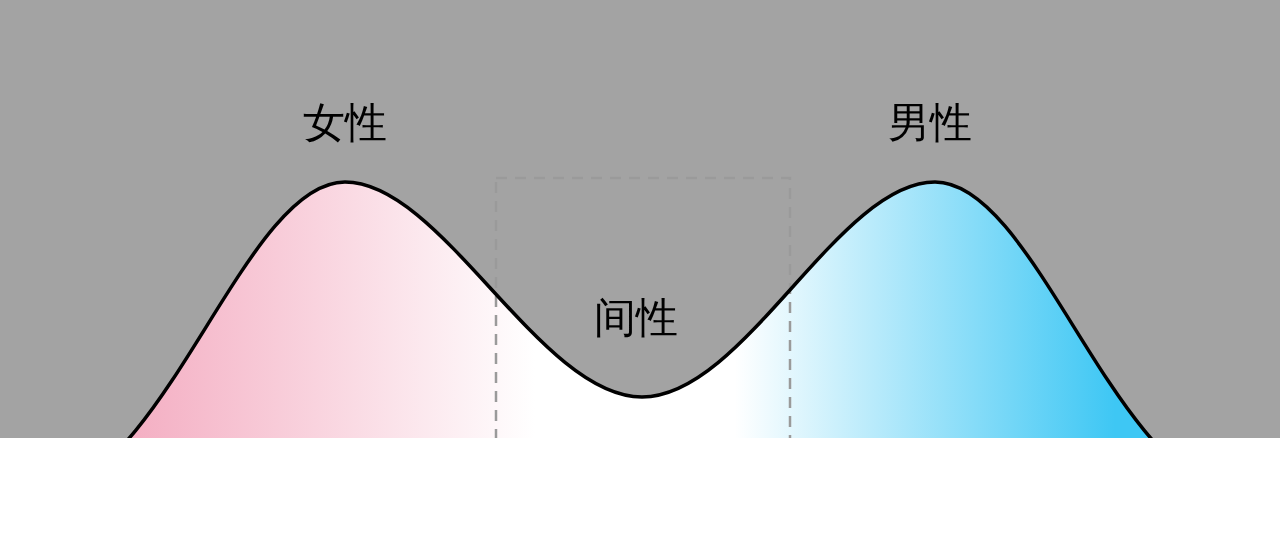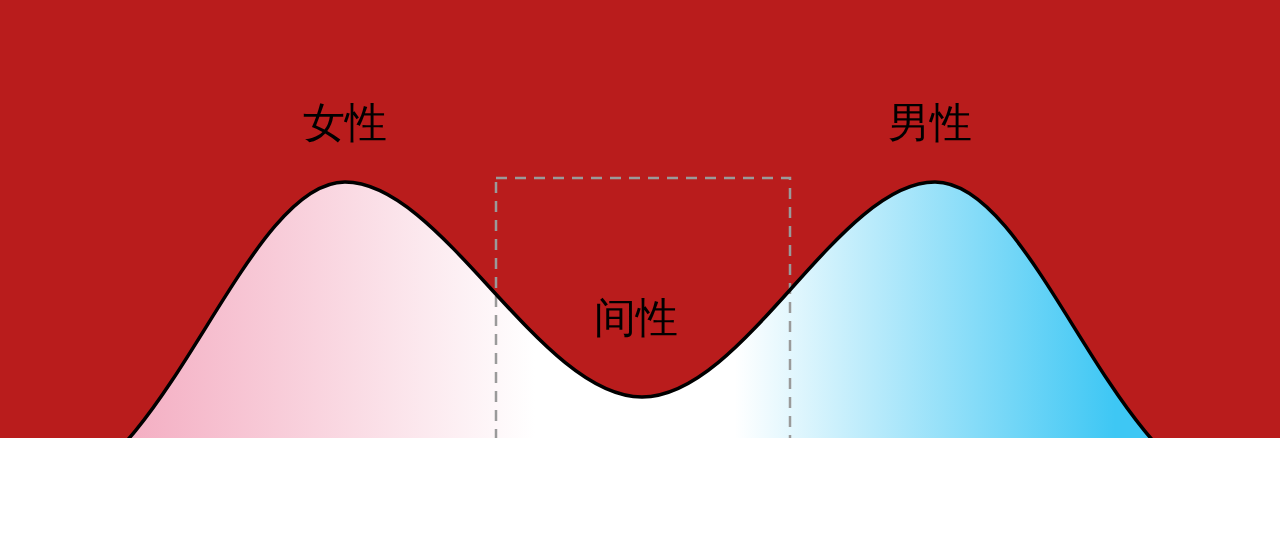--- a/index.html
+++ b/index.html
@@ -4,21 +4,21 @@
 <style>
   html, body {
     margin: 0;
     padding: 0;
     background: #ffffff;
   }
   .canvas {
     position: relative;
     width: 1280px;
     height: 438px;
-    background: #b91c1c;
+    background: #a3a3a3;
     overflow: hidden;
     font-family: "DejaVu Serif", "Liberation Serif", serif;
   }
   svg {
     display: block;
   }
   .curve-label {
     font-family: "DejaVu Serif", "Liberation Serif", serif;
     font-size: 42px;
     fill: #000000;

